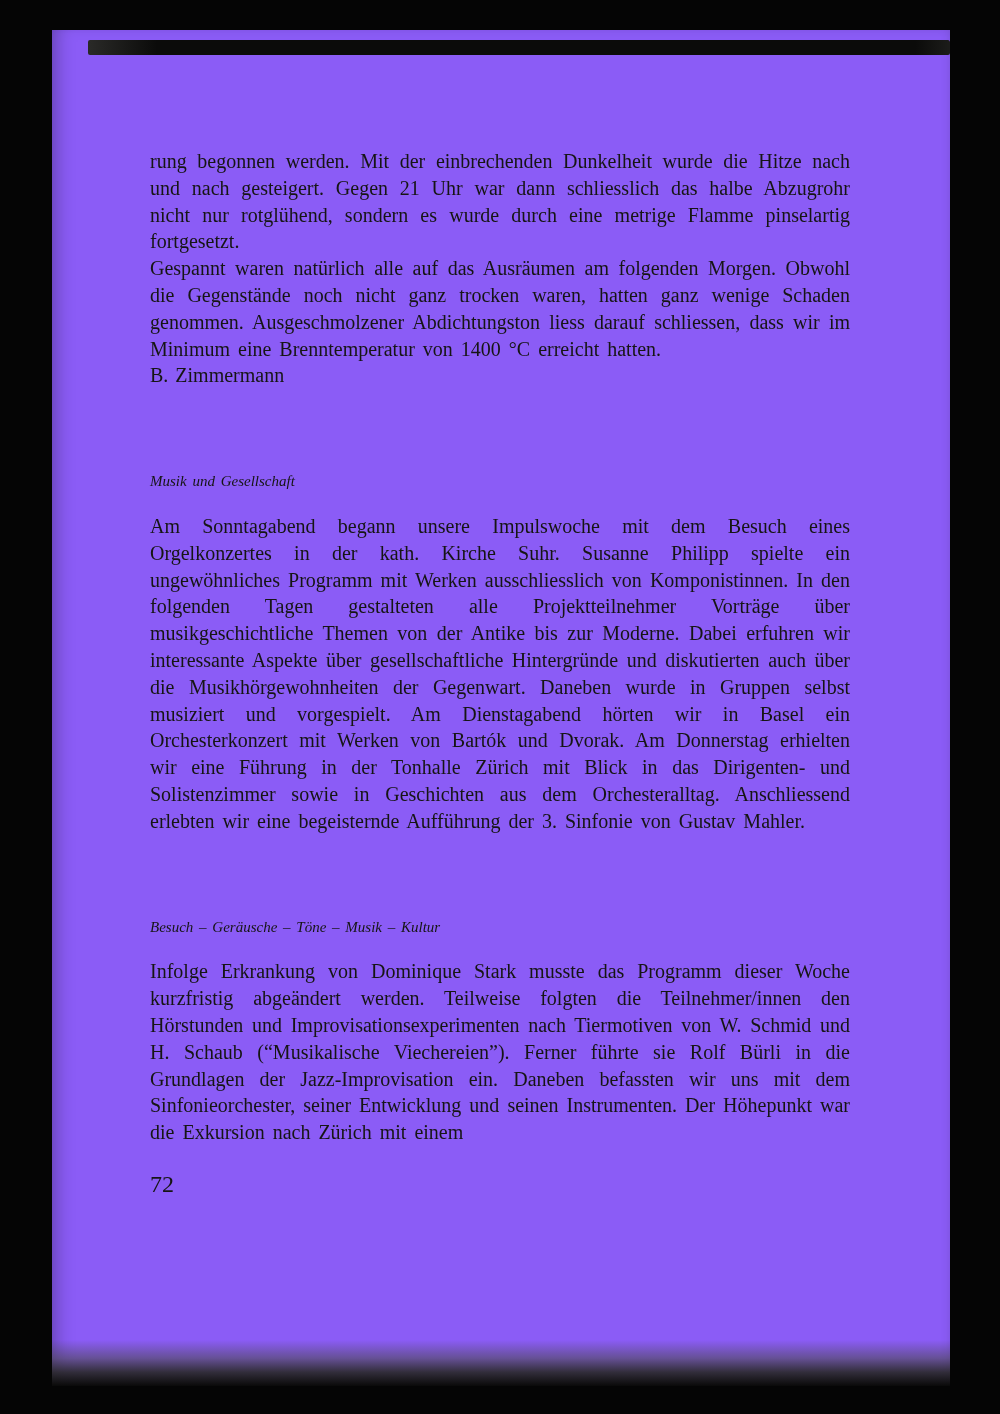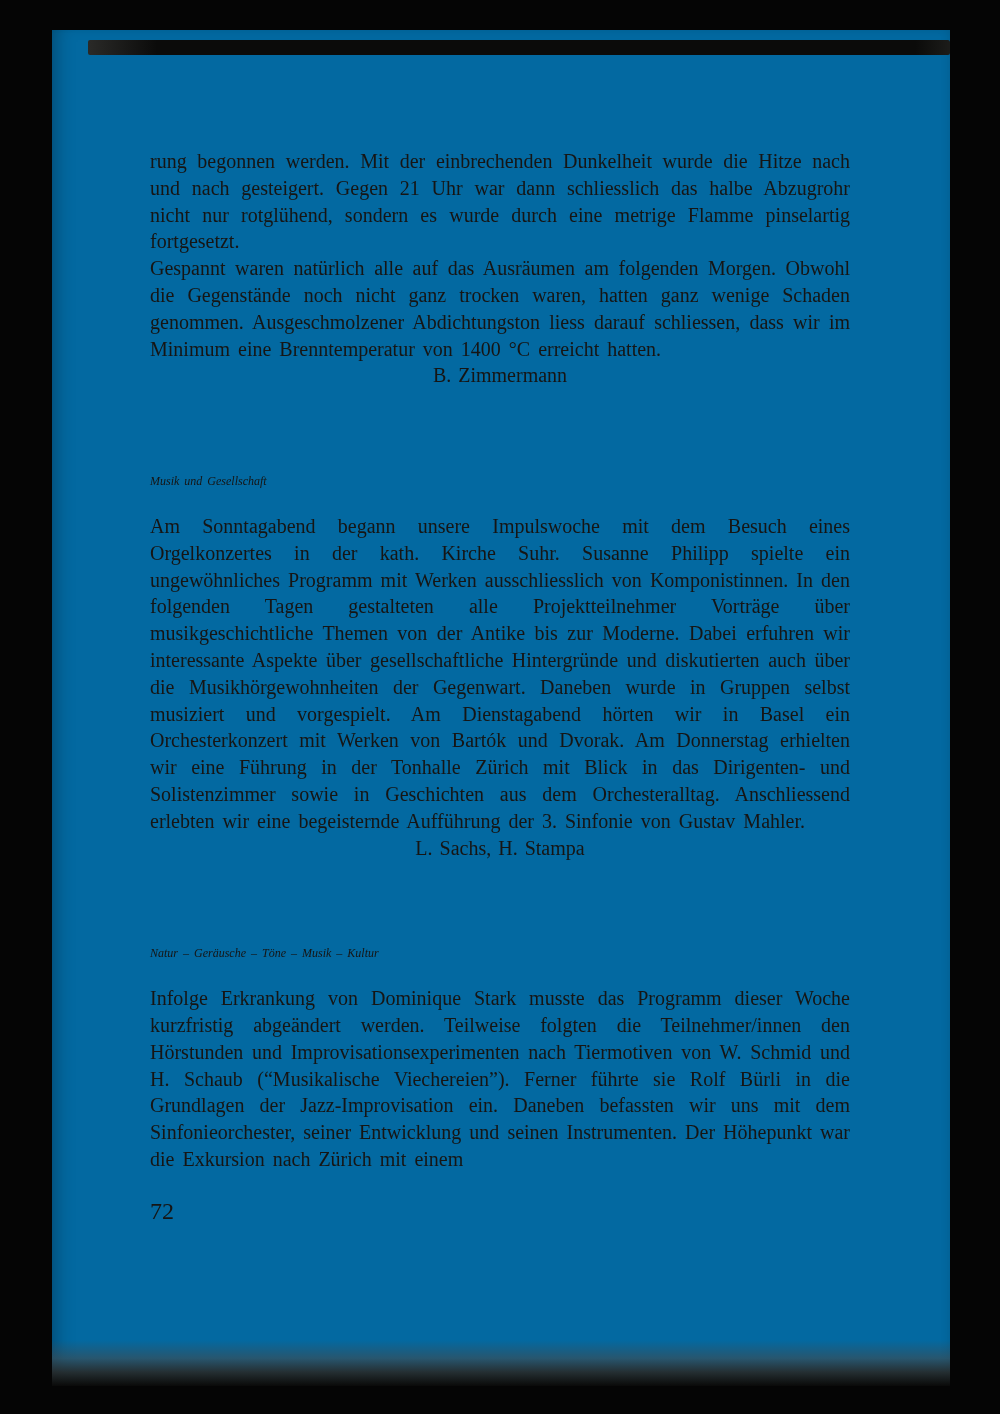--- a/index.html
+++ b/index.html
@@ -12,21 +12,21 @@
     height: 1414px;
     position: relative;
     font-family: "Liberation Serif", "DejaVu Serif", serif;
   }
   .page {
     position: absolute;
     left: 52px;
     top: 30px;
     width: 898px;
     height: 1356px;
-    background: #0369a1;
+    background: #8b5cf6;
     overflow: hidden;
     box-shadow: inset 14px 0 20px -12px rgba(0,0,0,0.35),
                 inset -6px 0 12px -8px rgba(0,0,0,0.18);
   }
   .scan-bar-top {
     position: absolute;
     top: 10px;
     left: 36px;
     right: 0;
     height: 15px;
@@ -57,26 +57,26 @@
     font-size: 20px;
     line-height: 26.8px;
     text-align: justify;
     text-align-last: left;
     word-spacing: 3px;
   }
   .signature {
     margin: 0;
     font-size: 20px;
     line-height: 26.8px;
-    text-align: center;
+    text-align: left;
     word-spacing: 2px;
   }
   .section-heading {
     margin: 79px 0 0 0;
-    font-size: 12px;
+    font-size: 15px;
     line-height: 26.8px;
     font-style: italic;
     font-weight: normal;
     word-spacing: 2px;
   }
   .para-after-heading {
     margin-top: 18px;
   }
   .page-number {
     margin-top: 25px;
@@ -97,23 +97,22 @@
     <p class="body-text">rung begonnen werden. Mit der einbrechenden Dunkelheit wurde die Hitze nach und nach gesteigert. Gegen 21 Uhr war dann schliesslich das halbe Abzugrohr nicht nur rotglühend, sondern es wurde durch eine metrige Flamme pinselartig fortgesetzt.</p>
 
     <p class="body-text">Gespannt waren natürlich alle auf das Ausräumen am folgenden Morgen. Obwohl die Gegenstände noch nicht ganz trocken waren, hatten ganz wenige Schaden genommen. Ausgeschmolzener Abdichtungston liess darauf schliessen, dass wir im Minimum eine Brenntemperatur von 1400 °C erreicht hatten.</p>
 
     <p class="signature">B. Zimmermann</p>
 
     <h2 class="section-heading">Musik und Gesellschaft</h2>
 
     <p class="body-text para-after-heading">Am Sonntagabend begann unsere Impulswoche mit dem Besuch eines Orgelkonzertes in der kath. Kirche Suhr. Susanne Philipp spielte ein ungewöhnliches Programm mit Werken ausschliesslich von Komponistinnen. In den folgenden Tagen gestalteten alle Projektteilnehmer Vorträge über musikgeschichtliche Themen von der Antike bis zur Moderne. Dabei erfuhren wir interessante Aspekte über gesellschaftliche Hintergründe und diskutierten auch über die Musikhörgewohnheiten der Gegenwart. Daneben wurde in Gruppen selbst musiziert und vorgespielt. Am Dienstagabend hörten wir in Basel ein Orchesterkonzert mit Werken von Bartók und Dvorak. Am Donnerstag erhielten wir eine Führung in der Tonhalle Zürich mit Blick in das Dirigenten- und Solistenzimmer sowie in Geschichten aus dem Orchesteralltag. Anschliessend erlebten wir eine begeisternde Aufführung der 3. Sinfonie von Gustav Mahler.</p>
 
-    <p class="signature">L. Sachs, H. Stampa</p>
 
-    <h2 class="section-heading">Natur – Geräusche – Töne – Musik – Kultur</h2>
+    <h2 class="section-heading">Besuch – Geräusche – Töne – Musik – Kultur</h2>
 
     <p class="body-text para-after-heading">Infolge Erkrankung von Dominique Stark musste das Programm dieser Woche kurzfristig abgeändert werden. Teilweise folgten die Teilnehmer/innen den Hörstunden und Improvisationsexperimenten nach Tiermotiven von W. Schmid und H. Schaub (“Musikalische Viechereien”). Ferner führte sie Rolf Bürli in die Grundlagen der Jazz-Improvisation ein. Daneben befassten wir uns mit dem Sinfonieorchester, seiner Entwicklung und seinen Instrumenten. Der Höhepunkt war die Exkursion nach Zürich mit einem</p>
 
     <div class="page-number">72</div>
 
   </div>
 
   <div class="scan-shadow-bottom"></div>
 
 </div>

